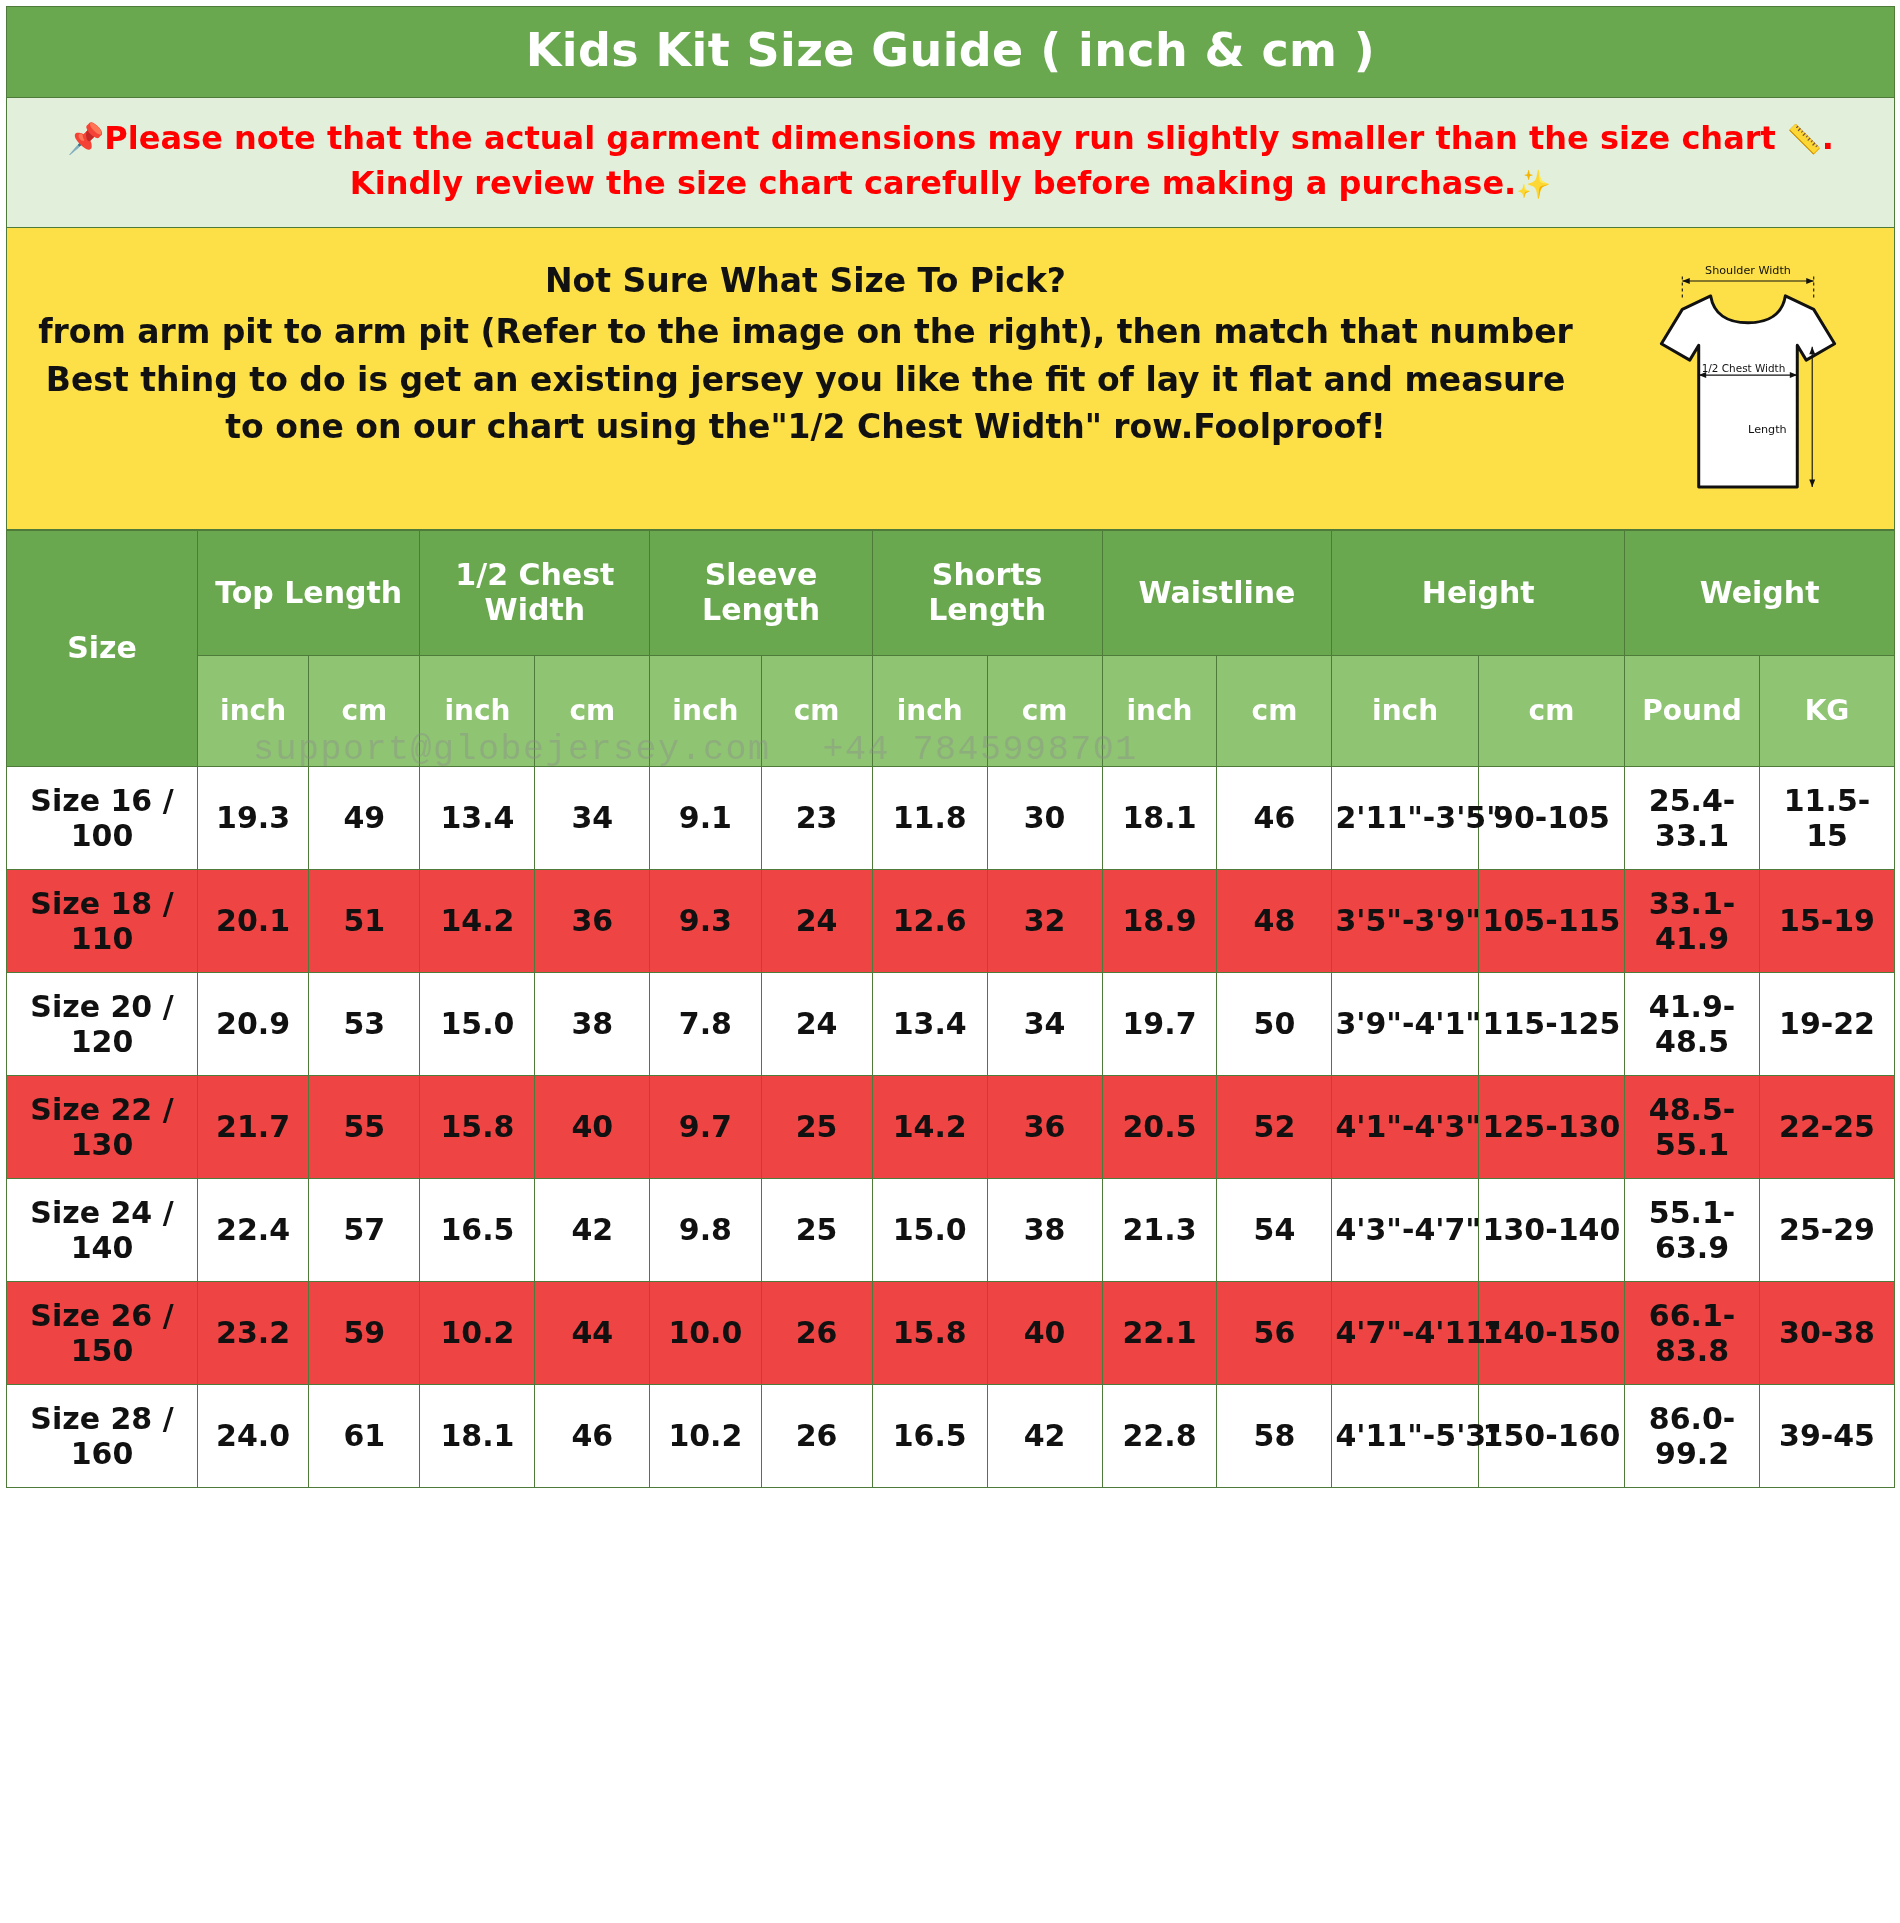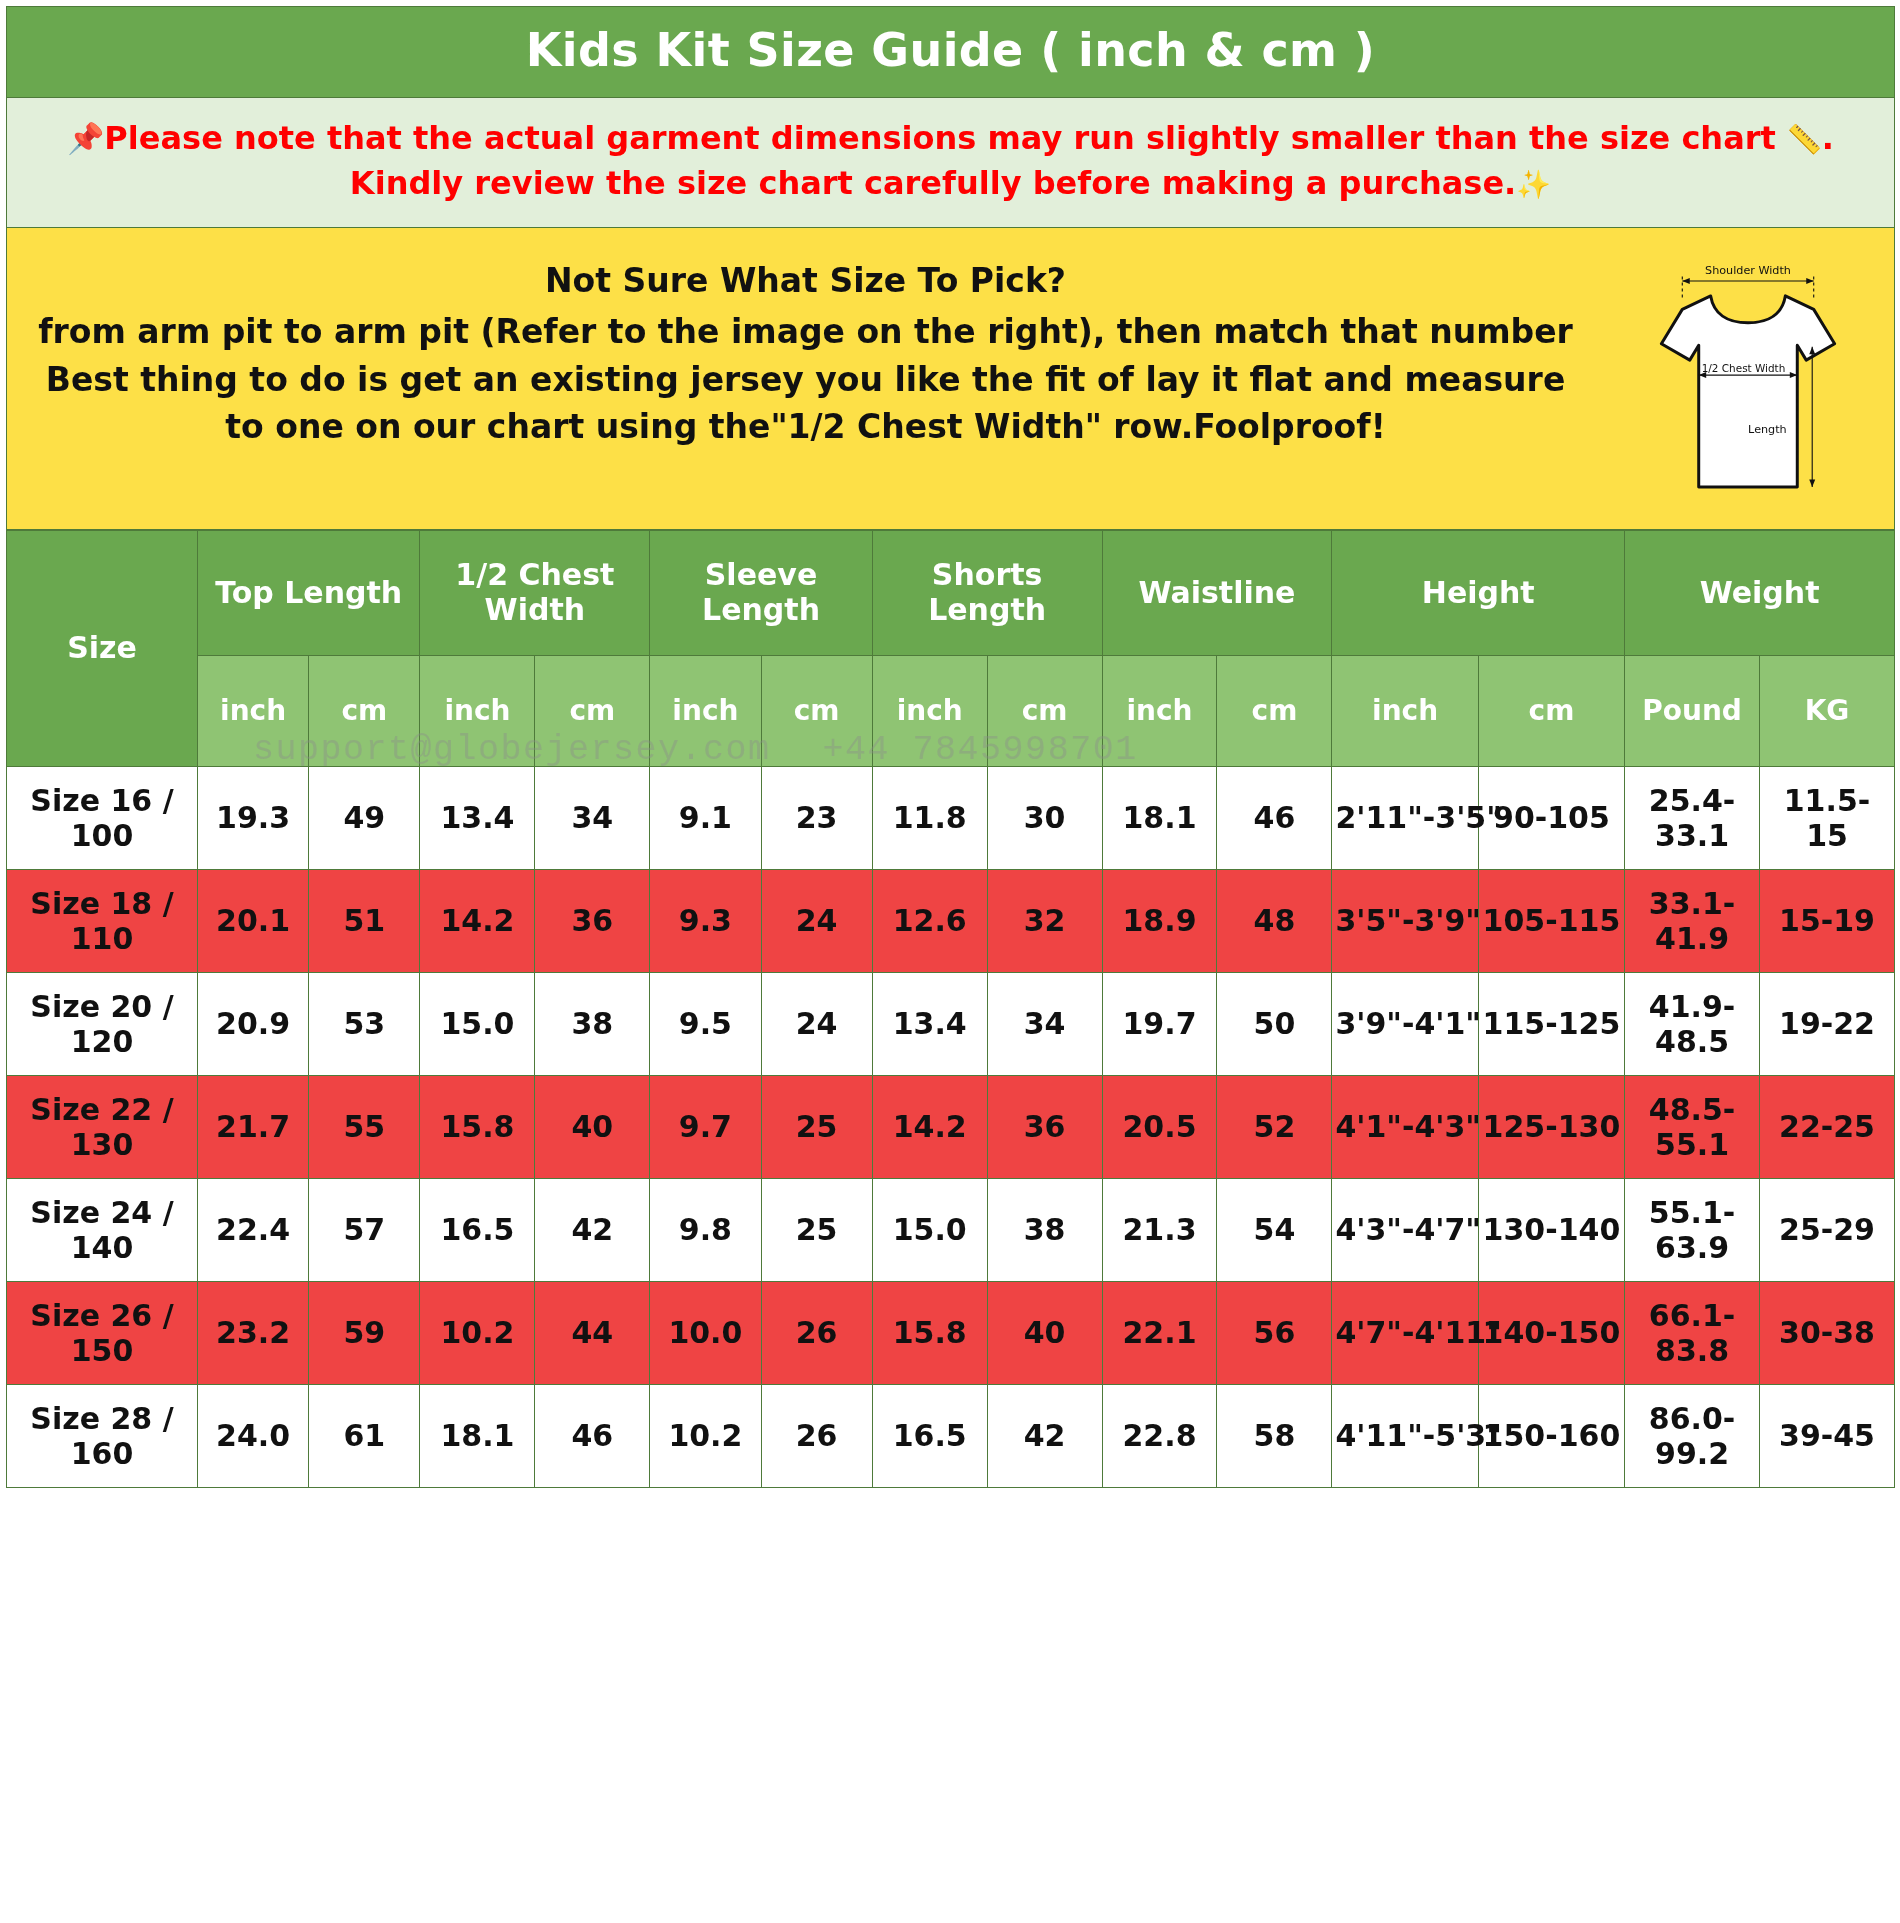--- a/index.html
+++ b/index.html
@@ -256,21 +256,21 @@
           <td>105-115</td>
           <td>33.1-41.9</td>
           <td>15-19</td>
         </tr>
         <tr>
           <td class="size-cell">Size 20 / 120</td>
           <td>20.9</td>
           <td>53</td>
           <td>15.0</td>
           <td>38</td>
-          <td>9.5</td>
+          <td>7.8</td>
           <td>24</td>
           <td>13.4</td>
           <td>34</td>
           <td>19.7</td>
           <td>50</td>
           <td>3'9"-4'1"</td>
           <td>115-125</td>
           <td>41.9-48.5</td>
           <td>19-22</td>
         </tr>

